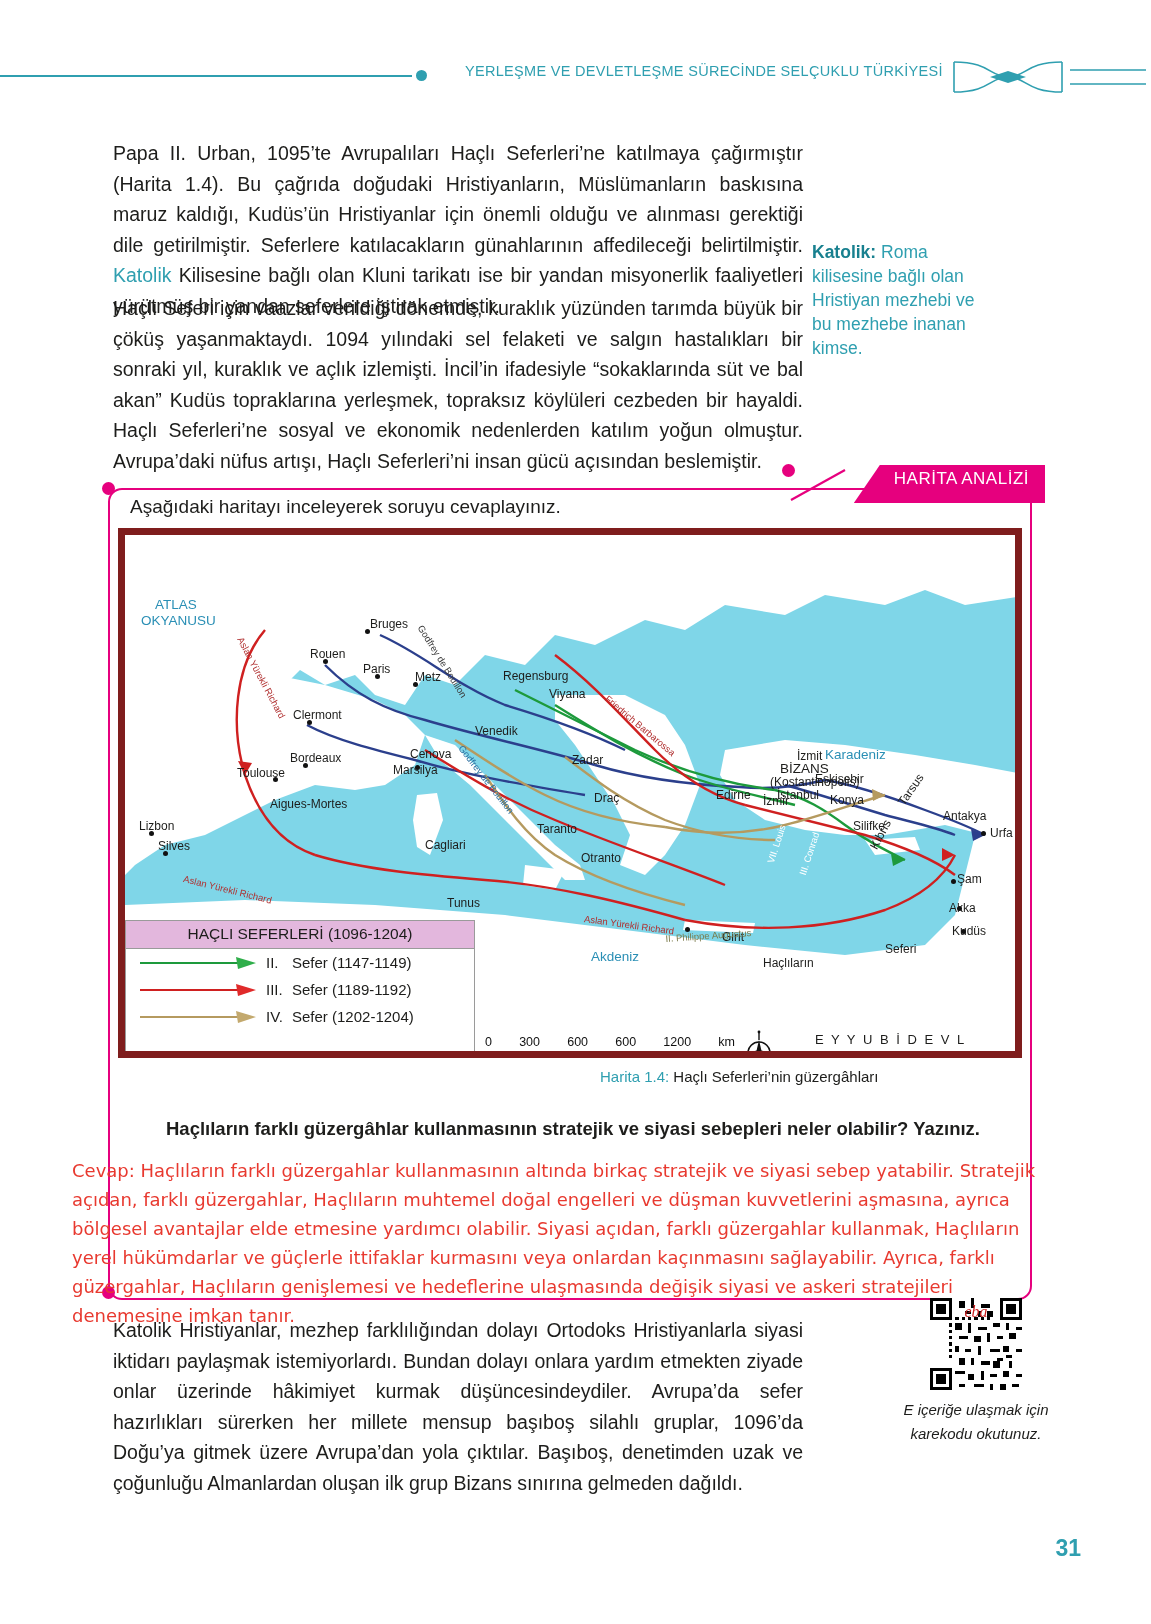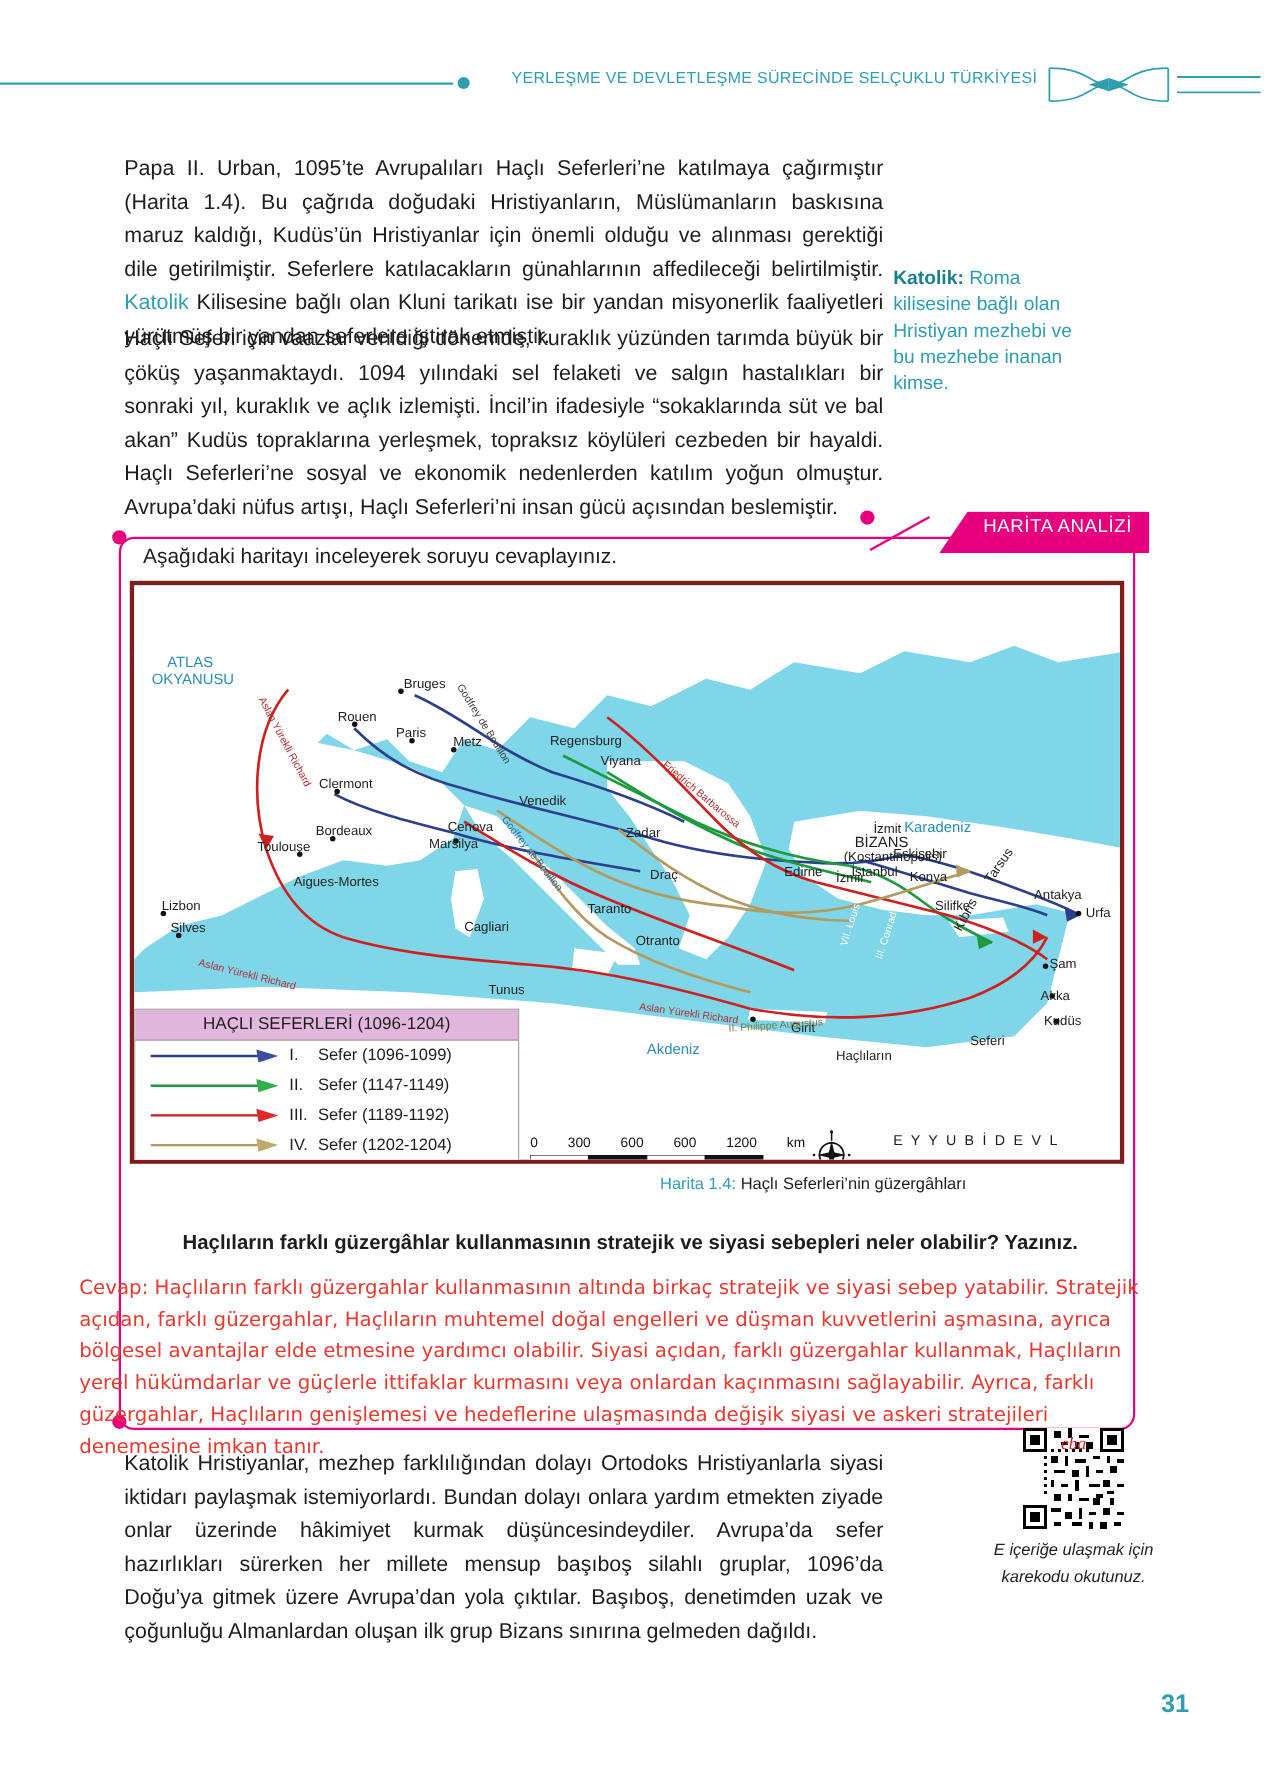--- a/index.html
+++ b/index.html
@@ -56,21 +56,21 @@
     border:2px solid #e6007e;border-radius:14px;background:transparent;
     box-sizing:border-box;
   }
   .box-dot{position:absolute;left:102px;top:482px;width:13px;height:13px;border-radius:50%;background:#e6007e;}
   .box-dot2{position:absolute;left:102px;top:1286px;width:13px;height:13px;border-radius:50%;background:#e6007e;}
   .box-instr{position:absolute;left:130px;top:496px;font-size:19px;color:#1d1d1b;}
 
   
   .map{
     position:absolute;left:118px;top:528px;width:904px;height:530px;
-    background:#ffffff;overflow:hidden;border:4px solid #7f1d1d;box-sizing:border-box;
+    background:#ffffff;overflow:hidden;border:7px solid #7f1d1d;box-sizing:border-box;
   }
   .sea{position:absolute;background:#7fd6e8;}
   .mlabel{position:absolute;font-size:12px;color:#1d1d1b;white-space:nowrap;}
   .mlabel.blue{color:#2a8fb5;}
   .mlabel.big{font-size:13.5px;}
   .citydot{position:absolute;width:5px;height:5px;border-radius:50%;background:#111;}
   .routeLbl{position:absolute;font-size:9.5px;white-space:nowrap;transform-origin:0 0;}
 
   
   .legend{
@@ -251,21 +251,21 @@
     <div class="mlabel" style="left:168px;top:173px;">Clermont</div>
     <div class="mlabel" style="left:350px;top:189px;">Venedik</div>
     <div class="mlabel" style="left:165px;top:216px;">Bordeaux</div>
     <div class="mlabel" style="left:285px;top:212px;">Cenova</div>
     <div class="mlabel" style="left:447px;top:218px;">Zadar</div>
     <div class="mlabel" style="left:112px;top:231px;">Toulouse</div>
     <div class="mlabel" style="left:268px;top:228px;">Marsilya</div>
     <div class="mlabel" style="left:469px;top:256px;">Draç</div>
     <div class="mlabel" style="left:591px;top:253px;">Edirne</div>
     <div class="mlabel" style="left:145px;top:262px;">Aigues-Mortes</div>
-    <div class="mlabel" style="left:25px;top:284px;">Lizbon</div>
+    <div class="mlabel" style="left:14px;top:284px;">Lizbon</div>
     <div class="mlabel" style="left:33px;top:304px;">Silves</div>
     <div class="mlabel" style="left:300px;top:303px;">Cagliari</div>
     <div class="mlabel" style="left:412px;top:287px;">Taranto</div>
     <div class="mlabel" style="left:456px;top:316px;">Otranto</div>
     <div class="mlabel" style="left:322px;top:361px;">Tunus</div>
     <div class="mlabel" style="left:597px;top:395px;">Girit</div>
     <div class="mlabel" style="left:638px;top:421px;">Haçlıların</div>
     <div class="mlabel" style="left:760px;top:407px;">Seferi</div>
     <div class="mlabel" style="left:827px;top:389px;">Kudüs</div>
     <div class="mlabel" style="left:824px;top:366px;">Akka</div>
@@ -303,27 +303,20 @@
     <div class="citydot" style="left:38px;top:316px;"></div>
     <div class="citydot" style="left:560px;top:392px;"></div>
     <div class="citydot" style="left:836px;top:394px;"></div>
     <div class="citydot" style="left:832px;top:371px;"></div>
     <div class="citydot" style="left:826px;top:344px;"></div>
     <div class="citydot" style="left:856px;top:296px;"></div>
 
     <div class="legend">
       <div class="legend-title">HAÇLI SEFERLERİ (1096-1204)</div>
 
-      <div class="legend-row">
-        <svg class="legend-line" viewBox="0 0 120 14">
-          <line x1="2" y1="7" x2="100" y2="7" stroke="#2b3f8c" stroke-width="2.2"></line>
-          <polygon points="118,7 98,1 100,13" fill="#3a4fa0"></polygon>
-        </svg>
-        <span class="legend-txt"><span class="legend-num">I.</span><span>Sefer (1096-1099)</span></span>
-      </div>
 
       <div class="legend-row">
         <svg class="legend-line" viewBox="0 0 120 14">
           <line x1="2" y1="7" x2="100" y2="7" stroke="#1d9a3c" stroke-width="2.2"></line>
           <polygon points="118,7 98,1 100,13" fill="#2fae4a"></polygon>
         </svg>
         <span class="legend-txt"><span class="legend-num">II.</span><span>Sefer (1147-1149)</span></span>
       </div>
 
       <div class="legend-row">

